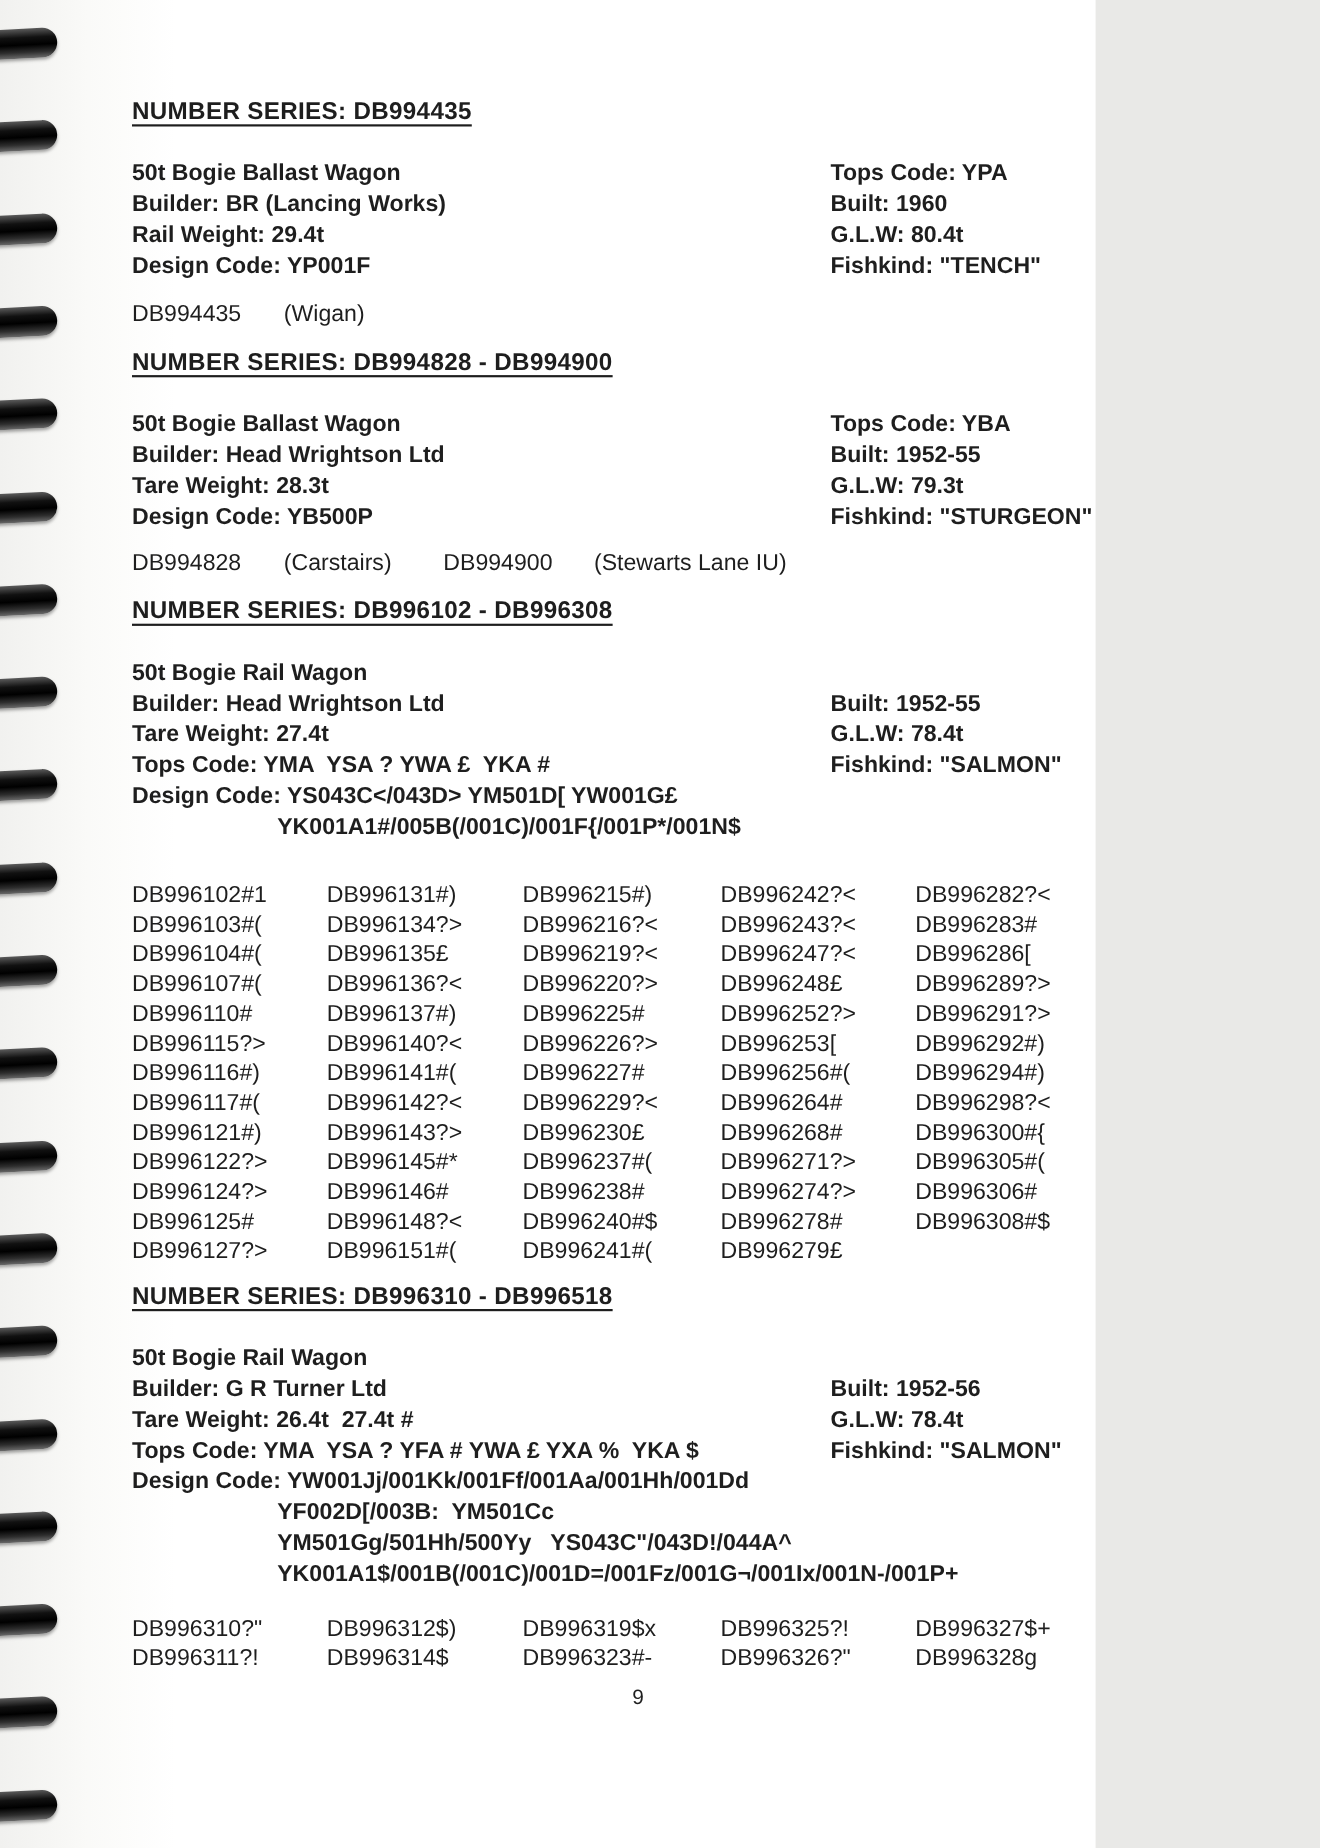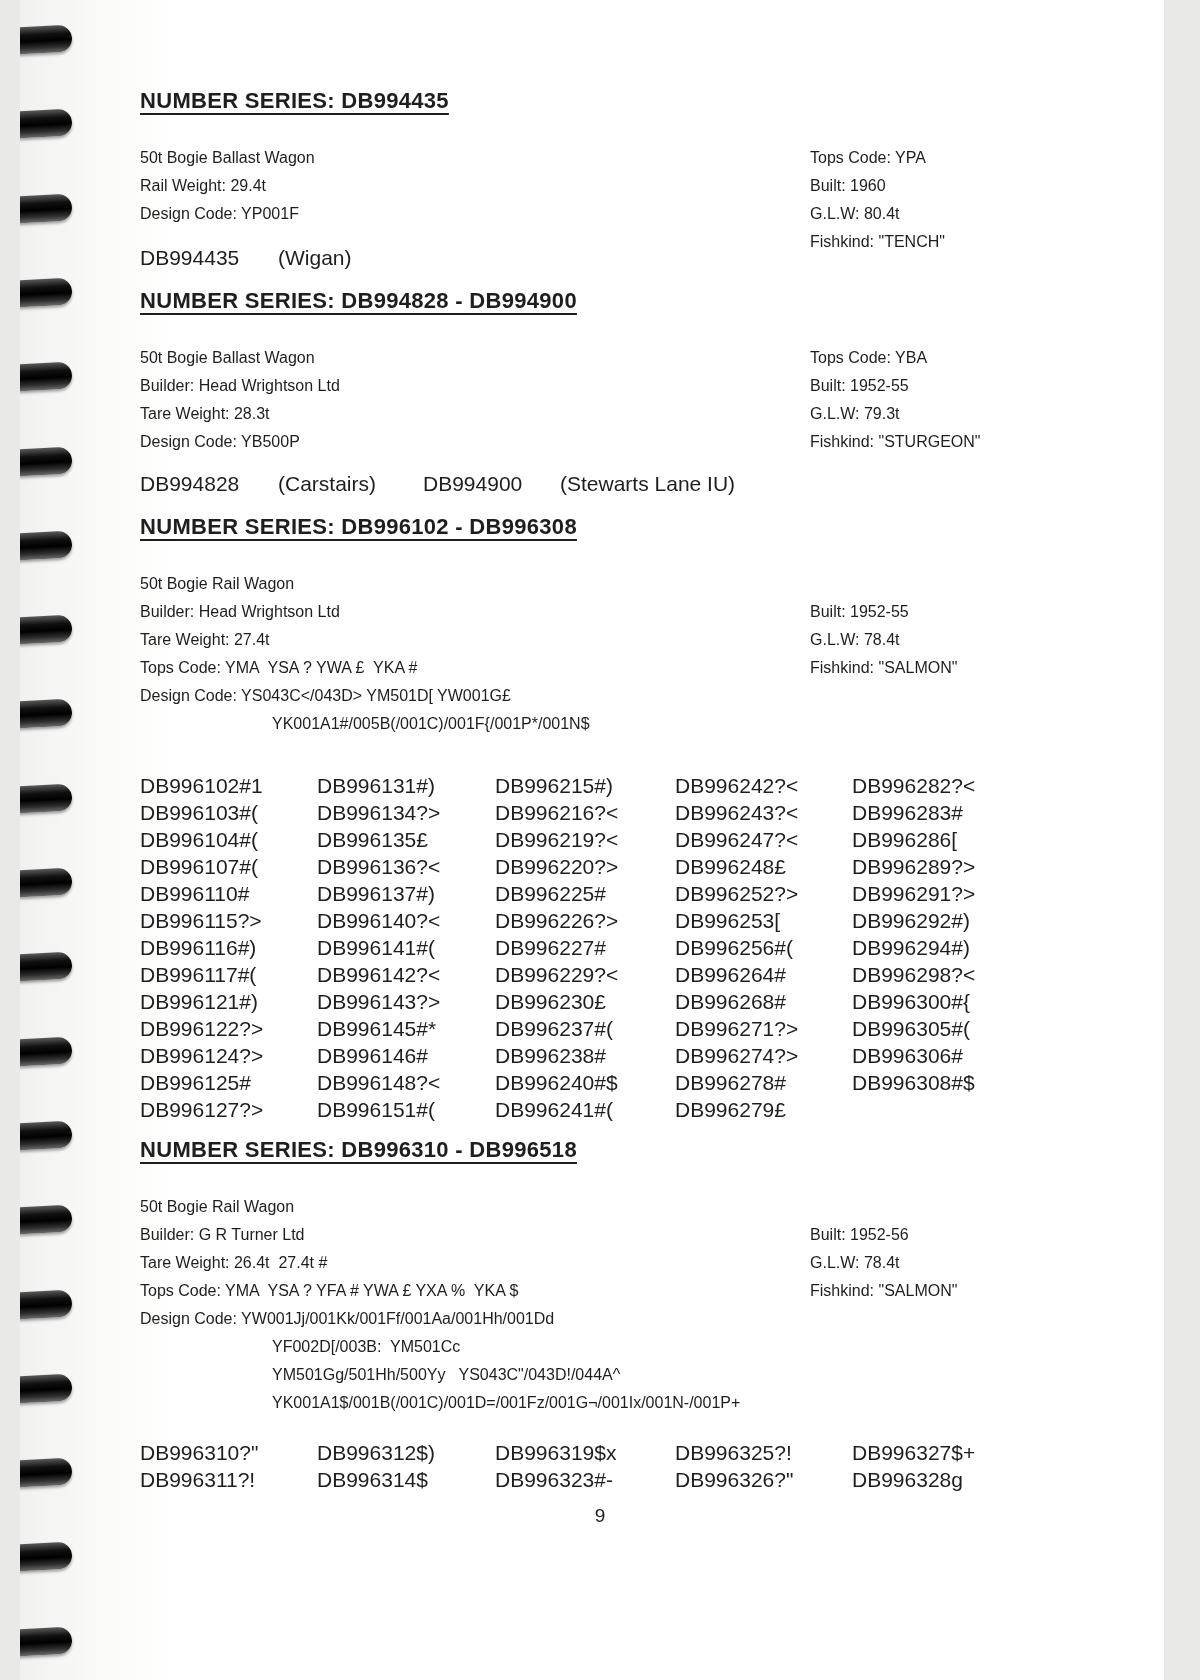--- a/index.html
+++ b/index.html
@@ -1,25 +1,24 @@
 <!DOCTYPE html>
 <html><head>
 <meta charset="utf-8">
 <style>
   html, body { margin: 0; padding: 0; }
   body { width: 1200px; background: #e9e9e7; }
   .page {
     position: relative;
-    width: 1144px;
+    width: 996px;
     height: 1680px;
     background: linear-gradient(90deg, #f1f1ef 0px, #fafaf8 80px, #ffffff 160px);
     overflow: hidden;
     color: #1e1e1e;
     font-family: "Liberation Sans", sans-serif;
-    margin-left: 20px;
   }
   
   .binding { position: absolute; left: 0; top: 0; width: 80px; height: 1680px; }
   .ring {
     position: absolute;
     left: -6px;
     width: 58px;
     height: 27px;
     border-radius: 4px 14px 14px 4px;
     background: linear-gradient(180deg, #5a5a5a 0%, #111 30%, #000 55%, #2e2e2e 80%, #6a6a6a 100%);
@@ -38,22 +37,22 @@
     line-height: 26px;
     font-weight: bold;
     letter-spacing: 0.3px;
     text-decoration: underline;
     text-decoration-thickness: 2px;
     text-underline-offset: 5px;
     margin: 0 0 30px 0;
   }
   .section-heading.gap-top { margin-top: 8px; }
   .spec-block { position: relative; }
-  .spec-block .spec-line { font-size: 16px; line-height: 28px; white-space: pre; }
-  .right-specs { position: absolute; left: 670px; top: 0; }
+  .spec-block .spec-line { font-size: 21px; line-height: 28px; white-space: pre; font-weight: bold; }
+  .right-specs { position: absolute; left: 635px; top: 0; }
   .right-specs.offset-one { top: 28px; }
   .design-cont .spec-line { padding-left: 132px; }
   .entry-row { font-size: 21px; line-height: 28px; margin: 16px 0 16px 0; white-space: nowrap; }
   .entry-row.four { margin: 14px 0 16px 0; text-decoration: underline; }
   .entry-row span { display: inline-block; }
   .entry-row span:nth-child(1) { width: 138px; }
   .entry-row span:nth-child(2) { width: 145px; }
   .entry-row span:nth-child(3) { width: 137px; }
   .num-grid {
     display: grid;
@@ -97,20 +96,21 @@
       <div class="ring" style="top: 1627.7px;"></div>
     </div>
 
   <div class="content">
 
     <div>
       <div class="section-heading">NUMBER SERIES: DB994435</div>
       <div class="spec-block">
         <div>
             <div class="spec-line">50t Bogie Ballast Wagon</div>
+            <div class="spec-line">Builder: BR (Lancing Works)</div>
             <div class="spec-line">Rail Weight: 29.4t</div>
             <div class="spec-line">Design Code: YP001F</div>
           </div>
         <div class="right-specs">
             <div class="spec-line">Tops Code: YPA</div>
             <div class="spec-line">Built: 1960</div>
             <div class="spec-line">G.L.W: 80.4t</div>
             <div class="spec-line">Fishkind: "TENCH"</div>
           </div>
       </div>

